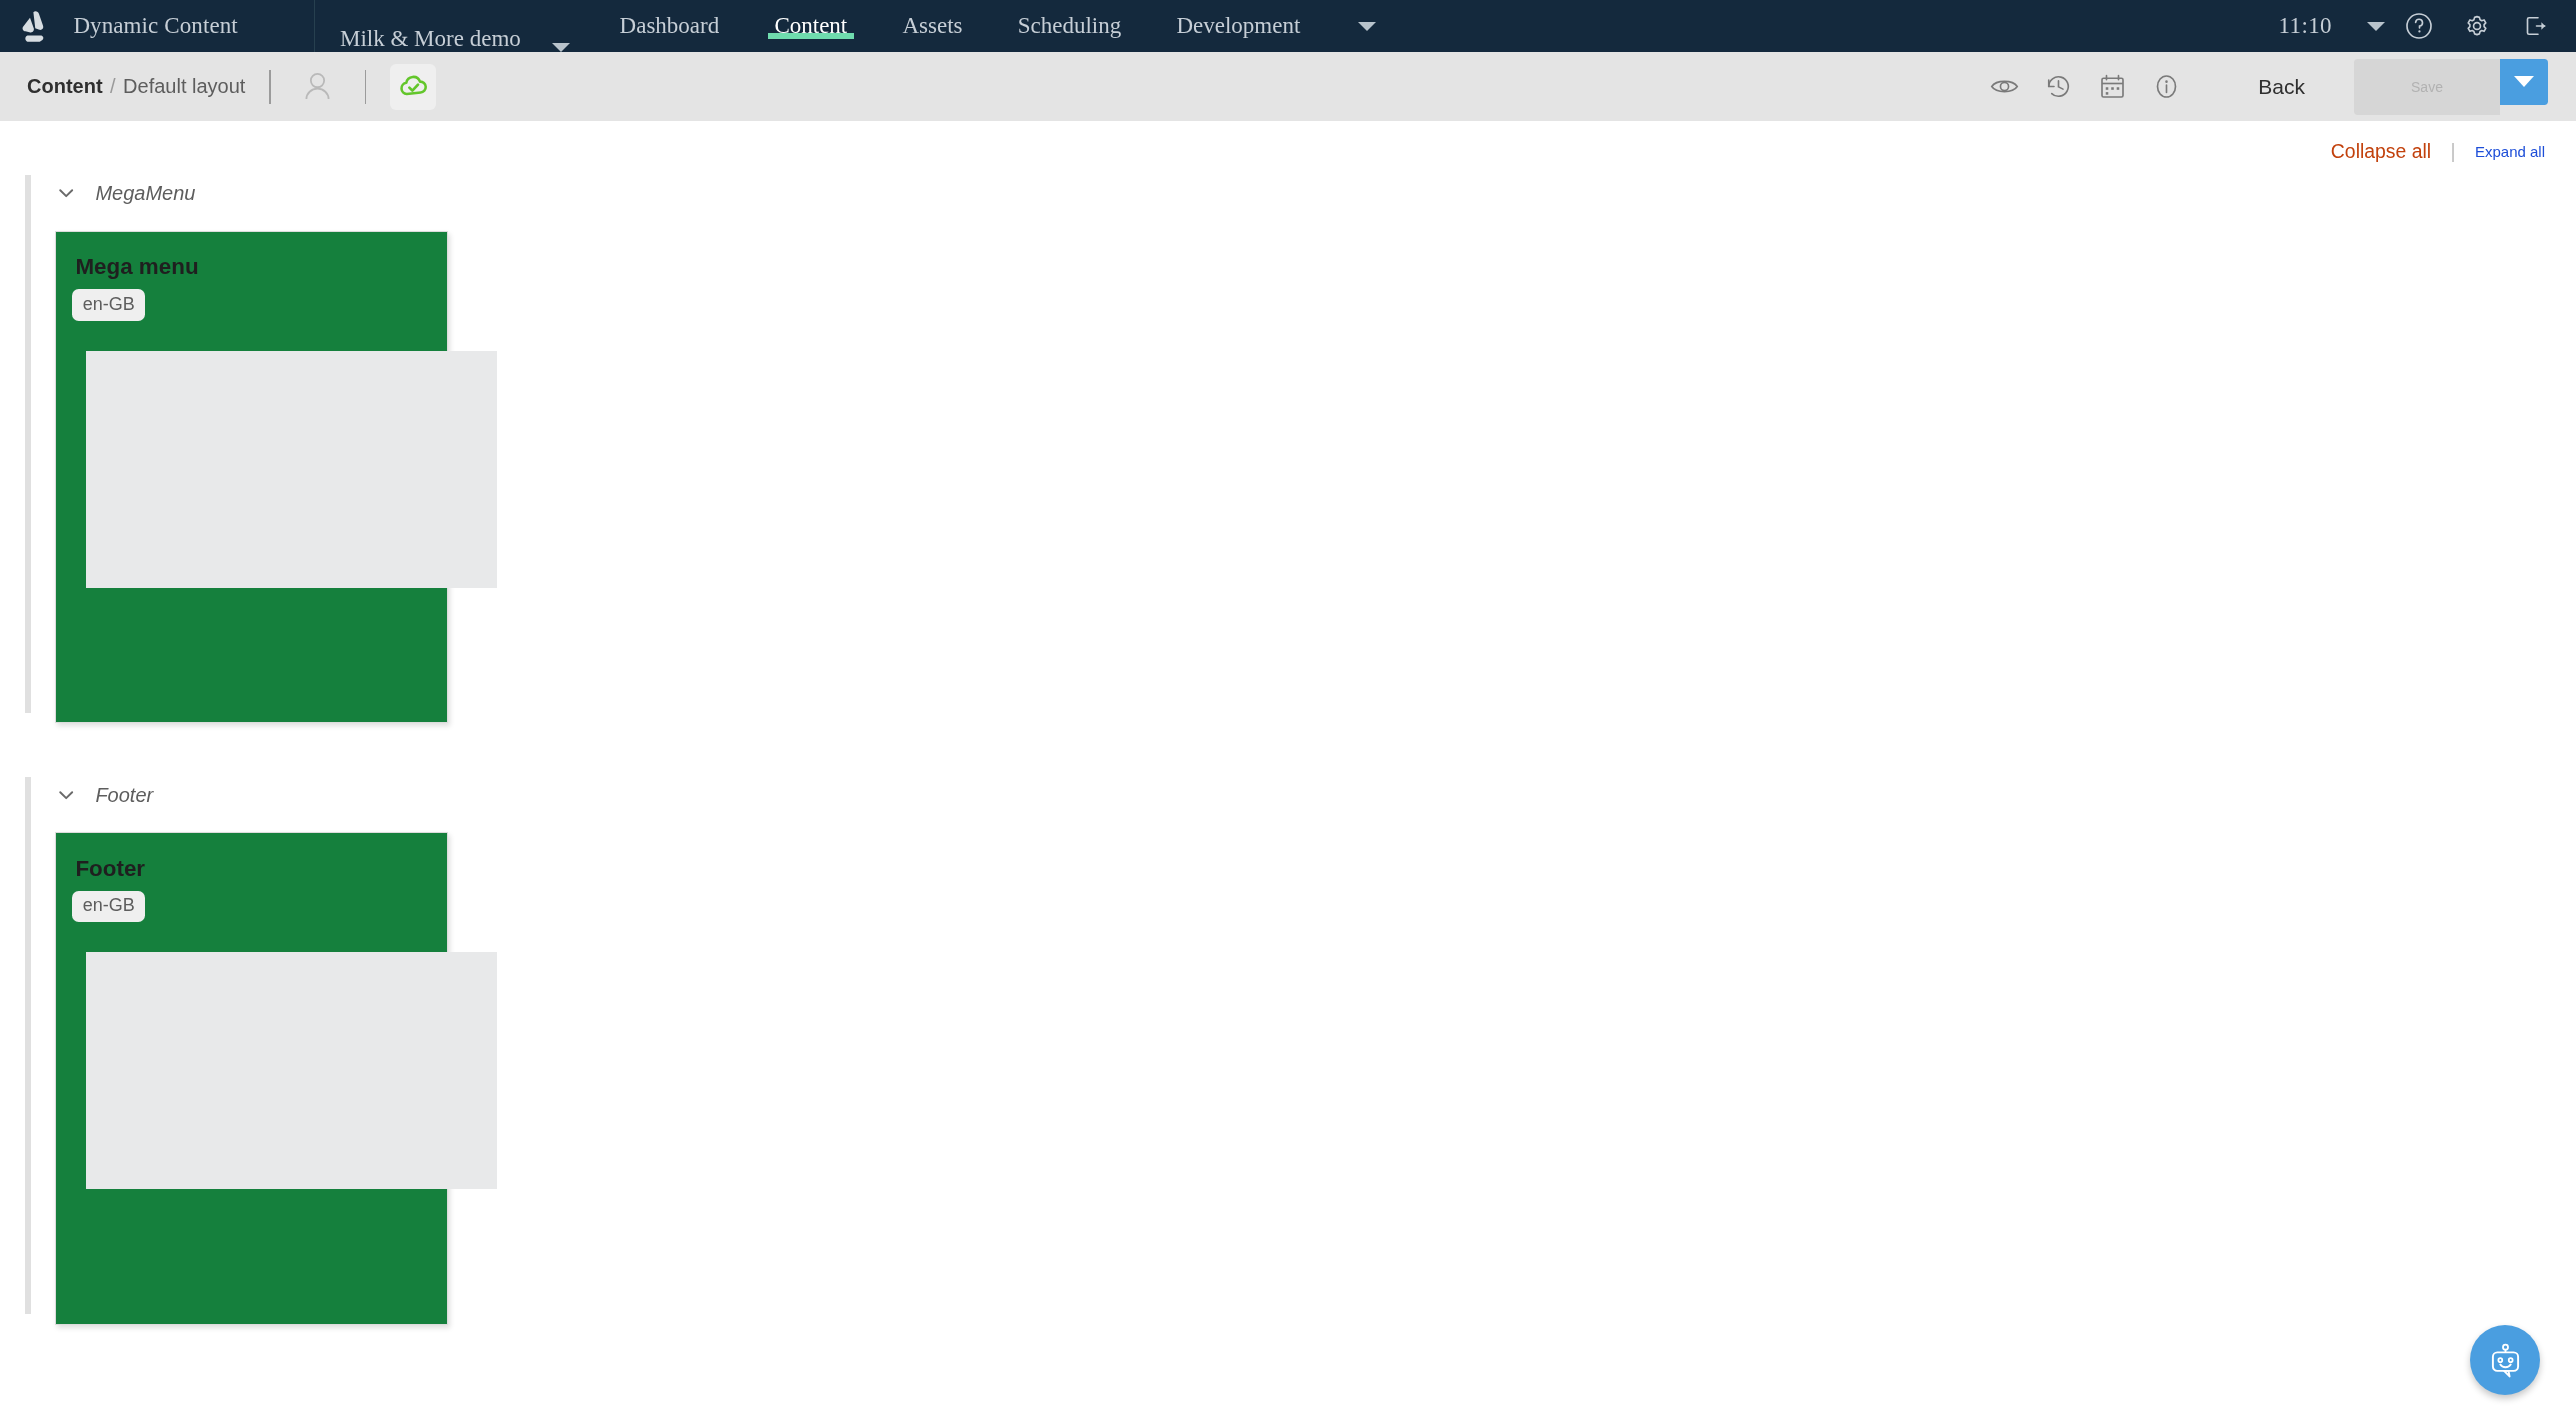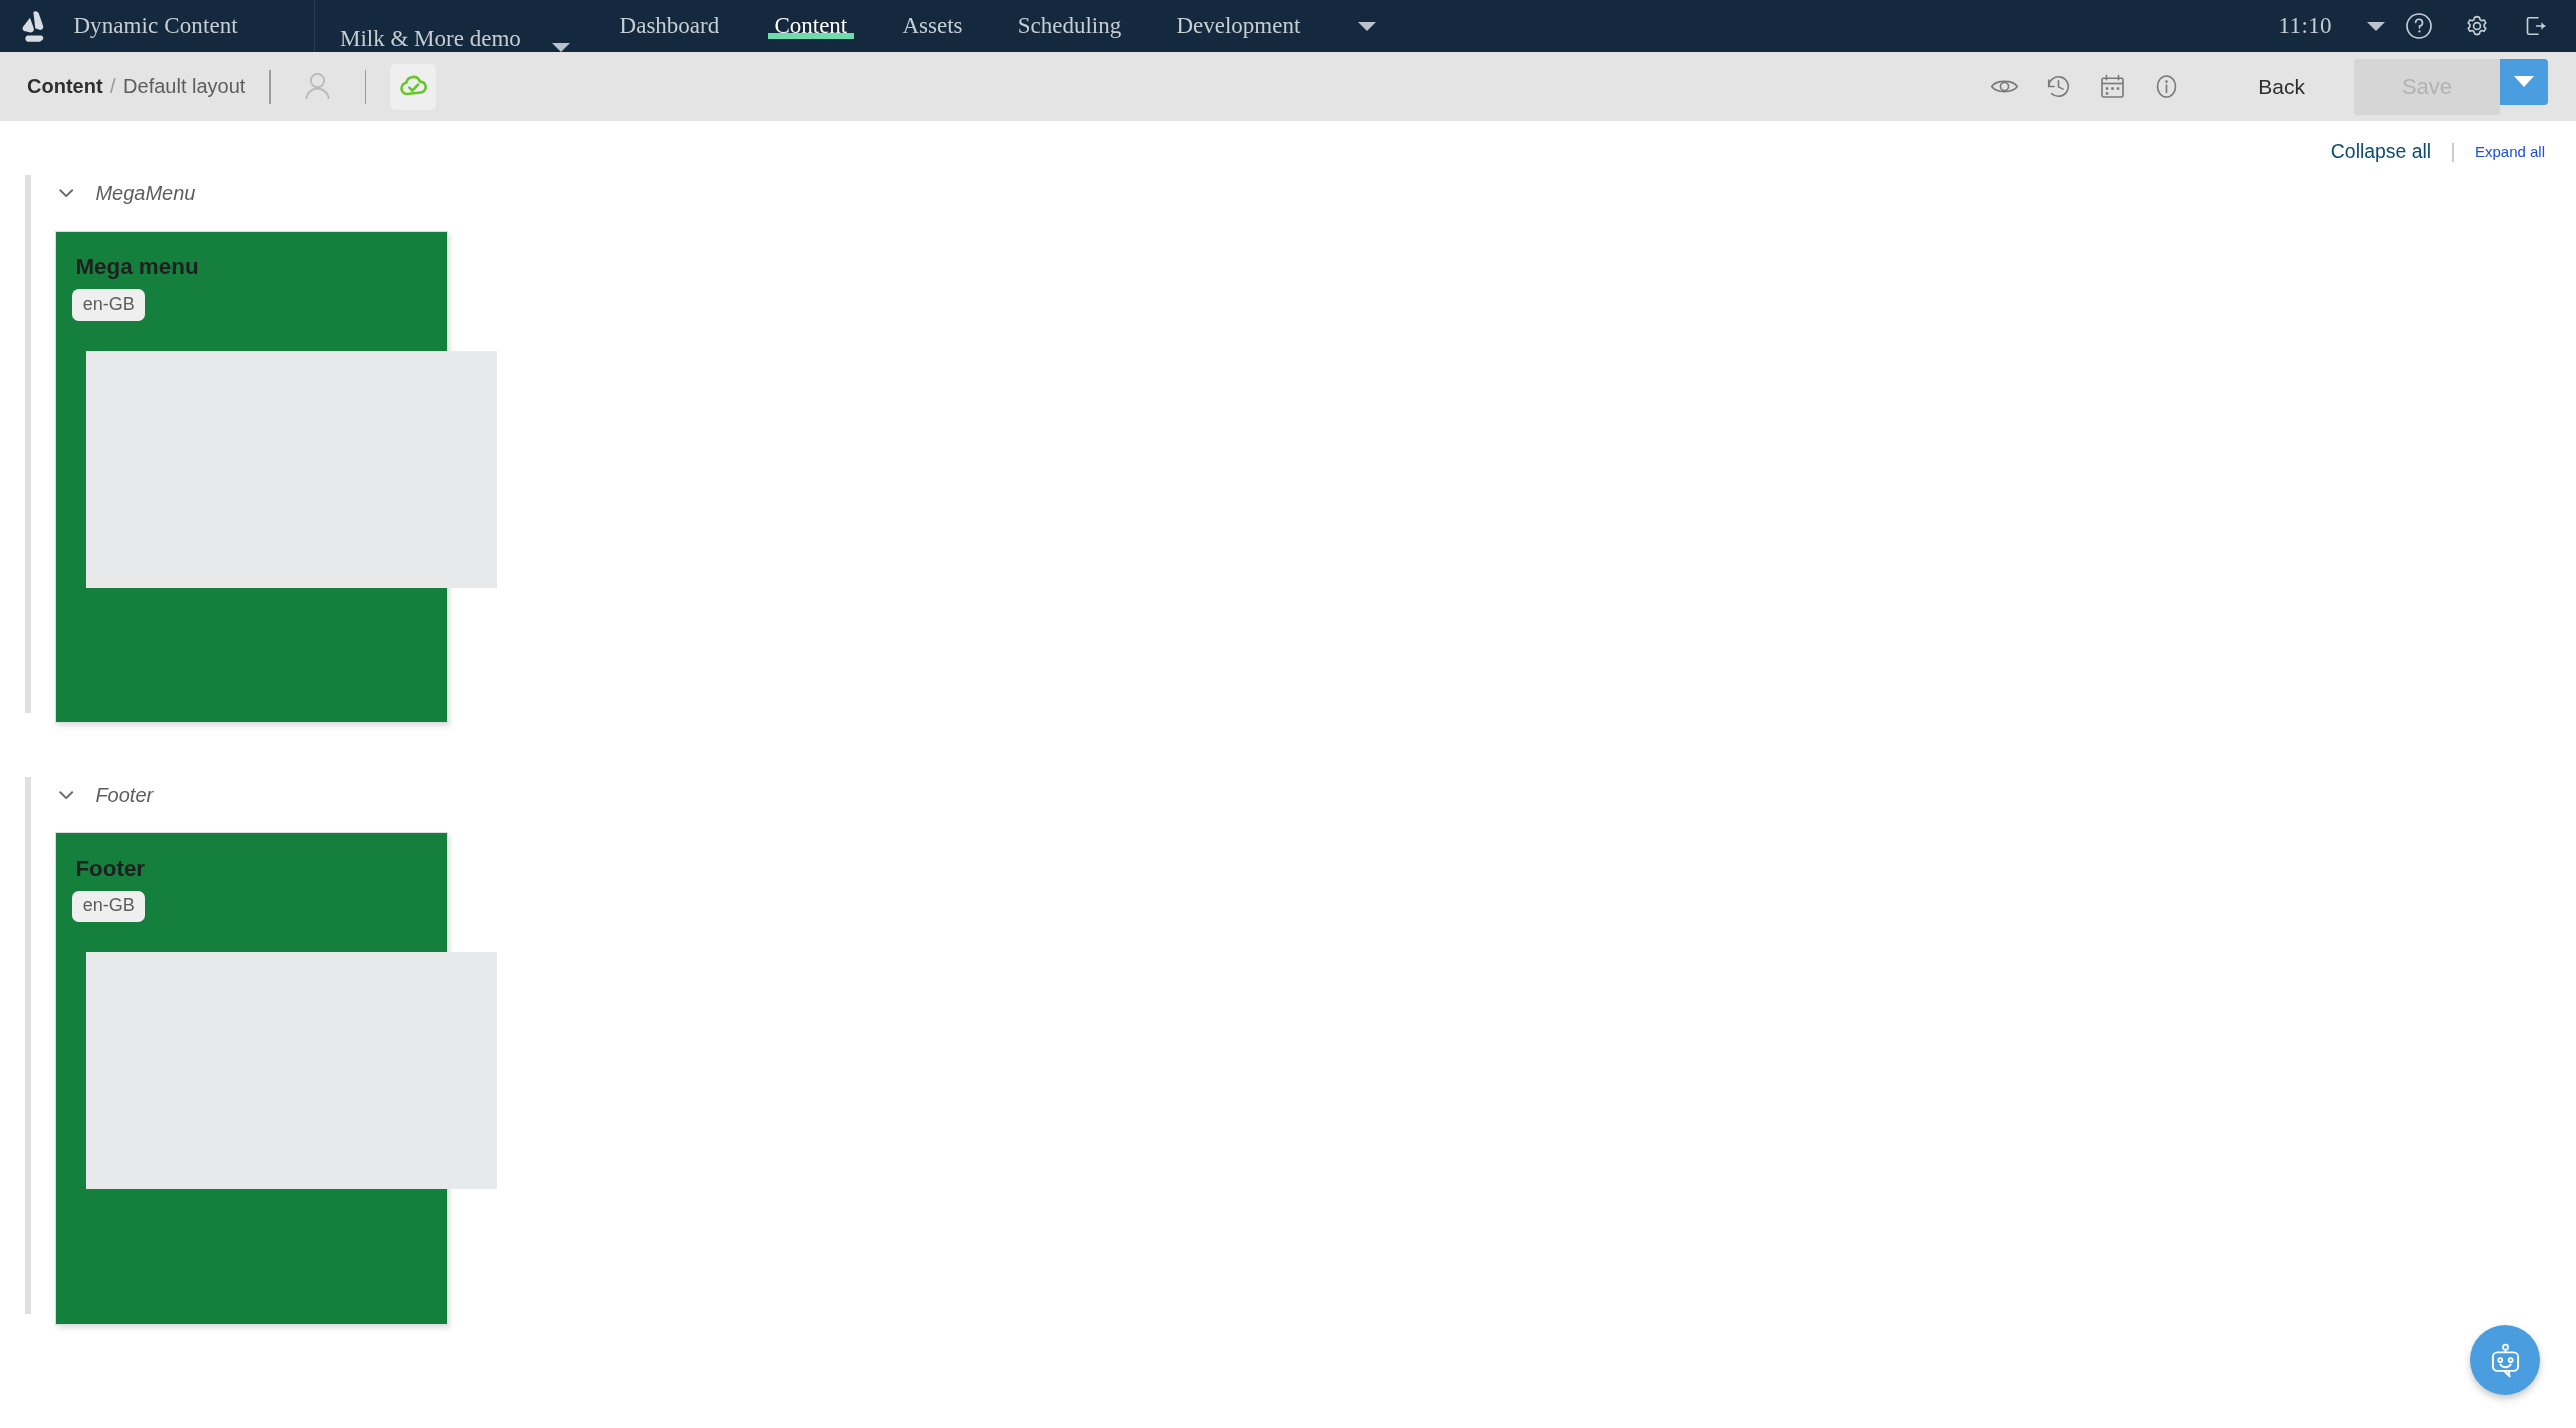--- a/index.html
+++ b/index.html
@@ -141,21 +141,21 @@
     font-size: 21px;
     padding: 0 28px;
     margin-left: 37px;
     cursor: pointer;
     white-space: nowrap;
   }
   #save-group { display: flex; align-items: stretch; margin-left: 21px; }
   #save-btn {
     background: #d6d6d6;
     color: #b2b2b2;
-    font-size: 22px;
+    font-size: 14px;
     border: none;
     width: 146px;
     height: 56px;
     border-radius: 3.7px 0 0 3.7px;
     font-family: inherit;
     cursor: default;
   }
   #save-dropdown-btn {
     background: #4a9ee0;
     width: 48px;
@@ -172,21 +172,21 @@
   
   #main { background: #ffffff; position: relative; height: 1307px; }
   #collapse-bar {
     display: flex;
     align-items: center;
     justify-content: flex-end;
     padding: 19.4px 31px 0 0;
     gap: 0;
   }
   #collapse-all {
-    color: #0c4a6e; font-size: 19.4px; cursor: pointer; white-space: nowrap;
+    color: #c2410c; font-size: 19.4px; cursor: pointer; white-space: nowrap;
   }
   #collapse-sep {
     color: #bdbdbd; font-size: 19.4px; margin: 0 19.4px;
   }
   #expand-all {
     color: #1d4ed8; font-size: 15px; cursor: default; white-space: nowrap;
   }
 
   #slots { padding: 12px 0 0 0; }
   .slot-group {

